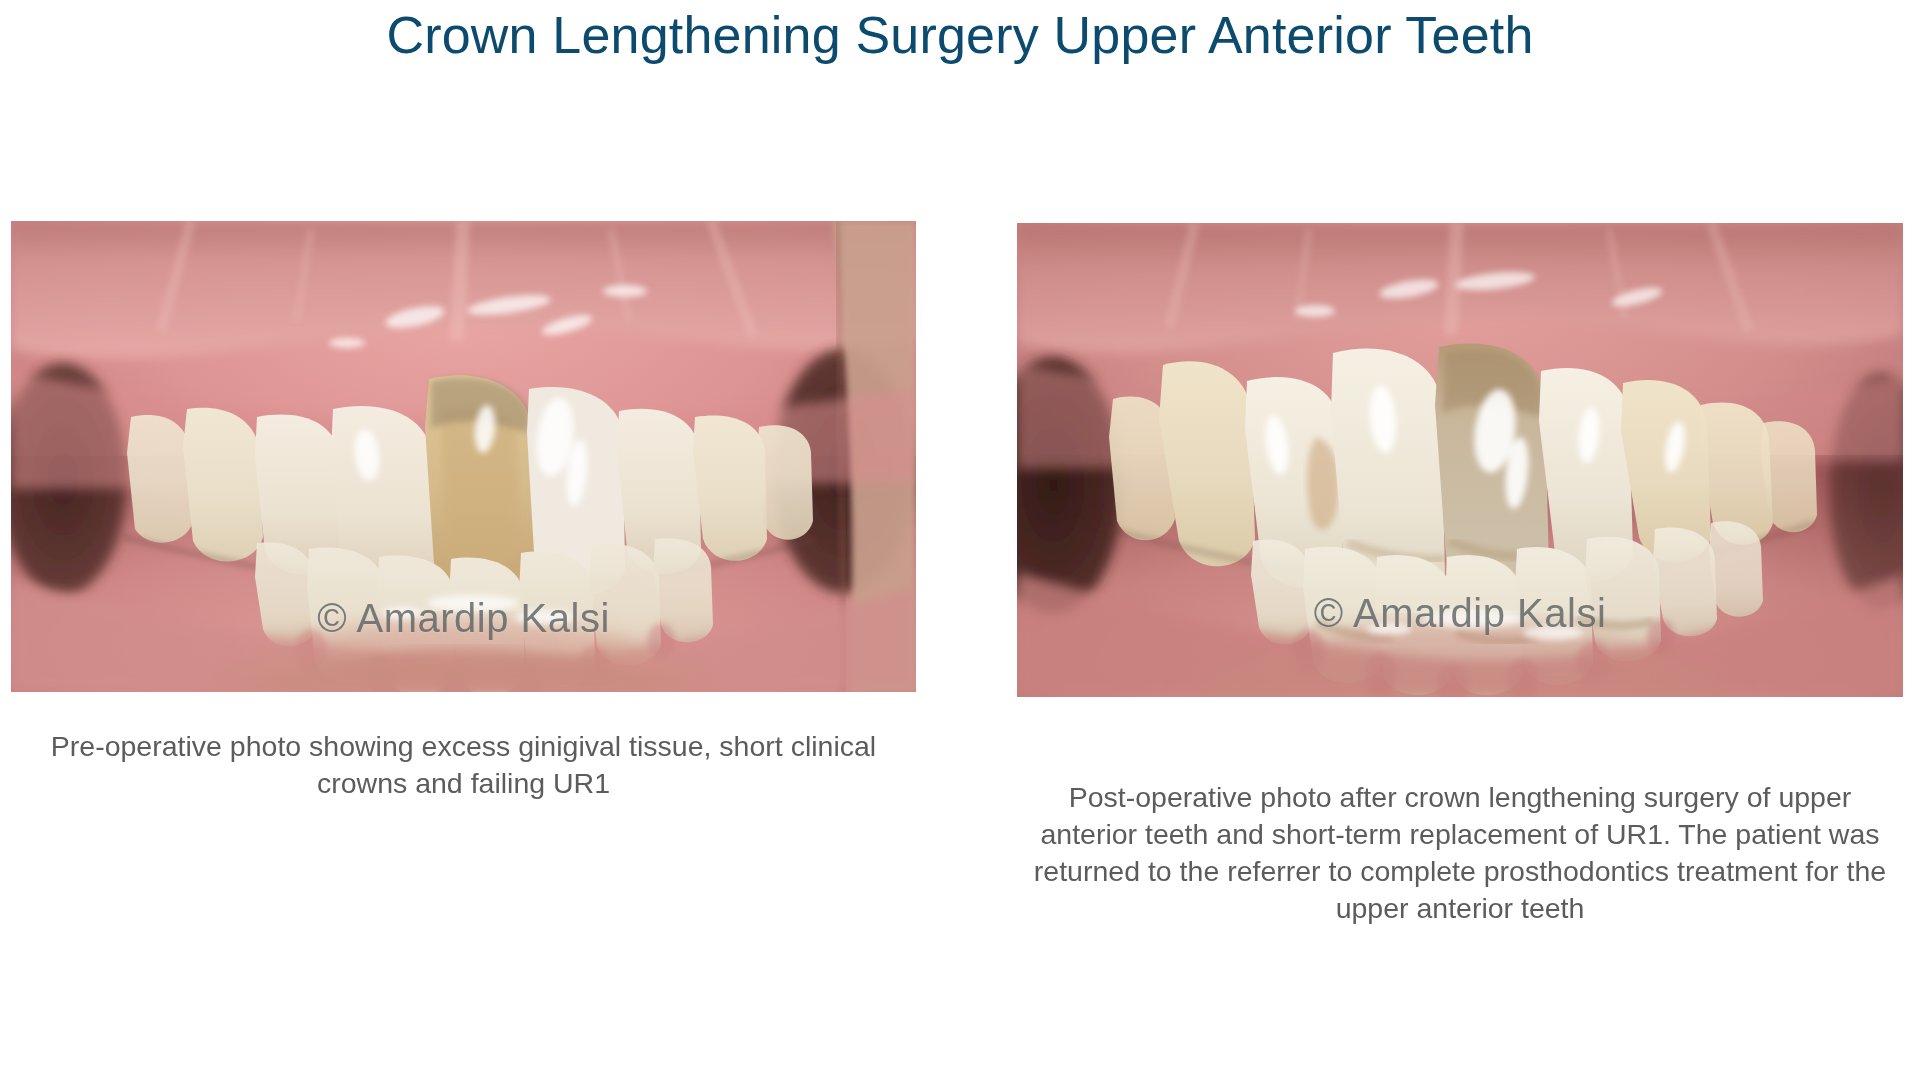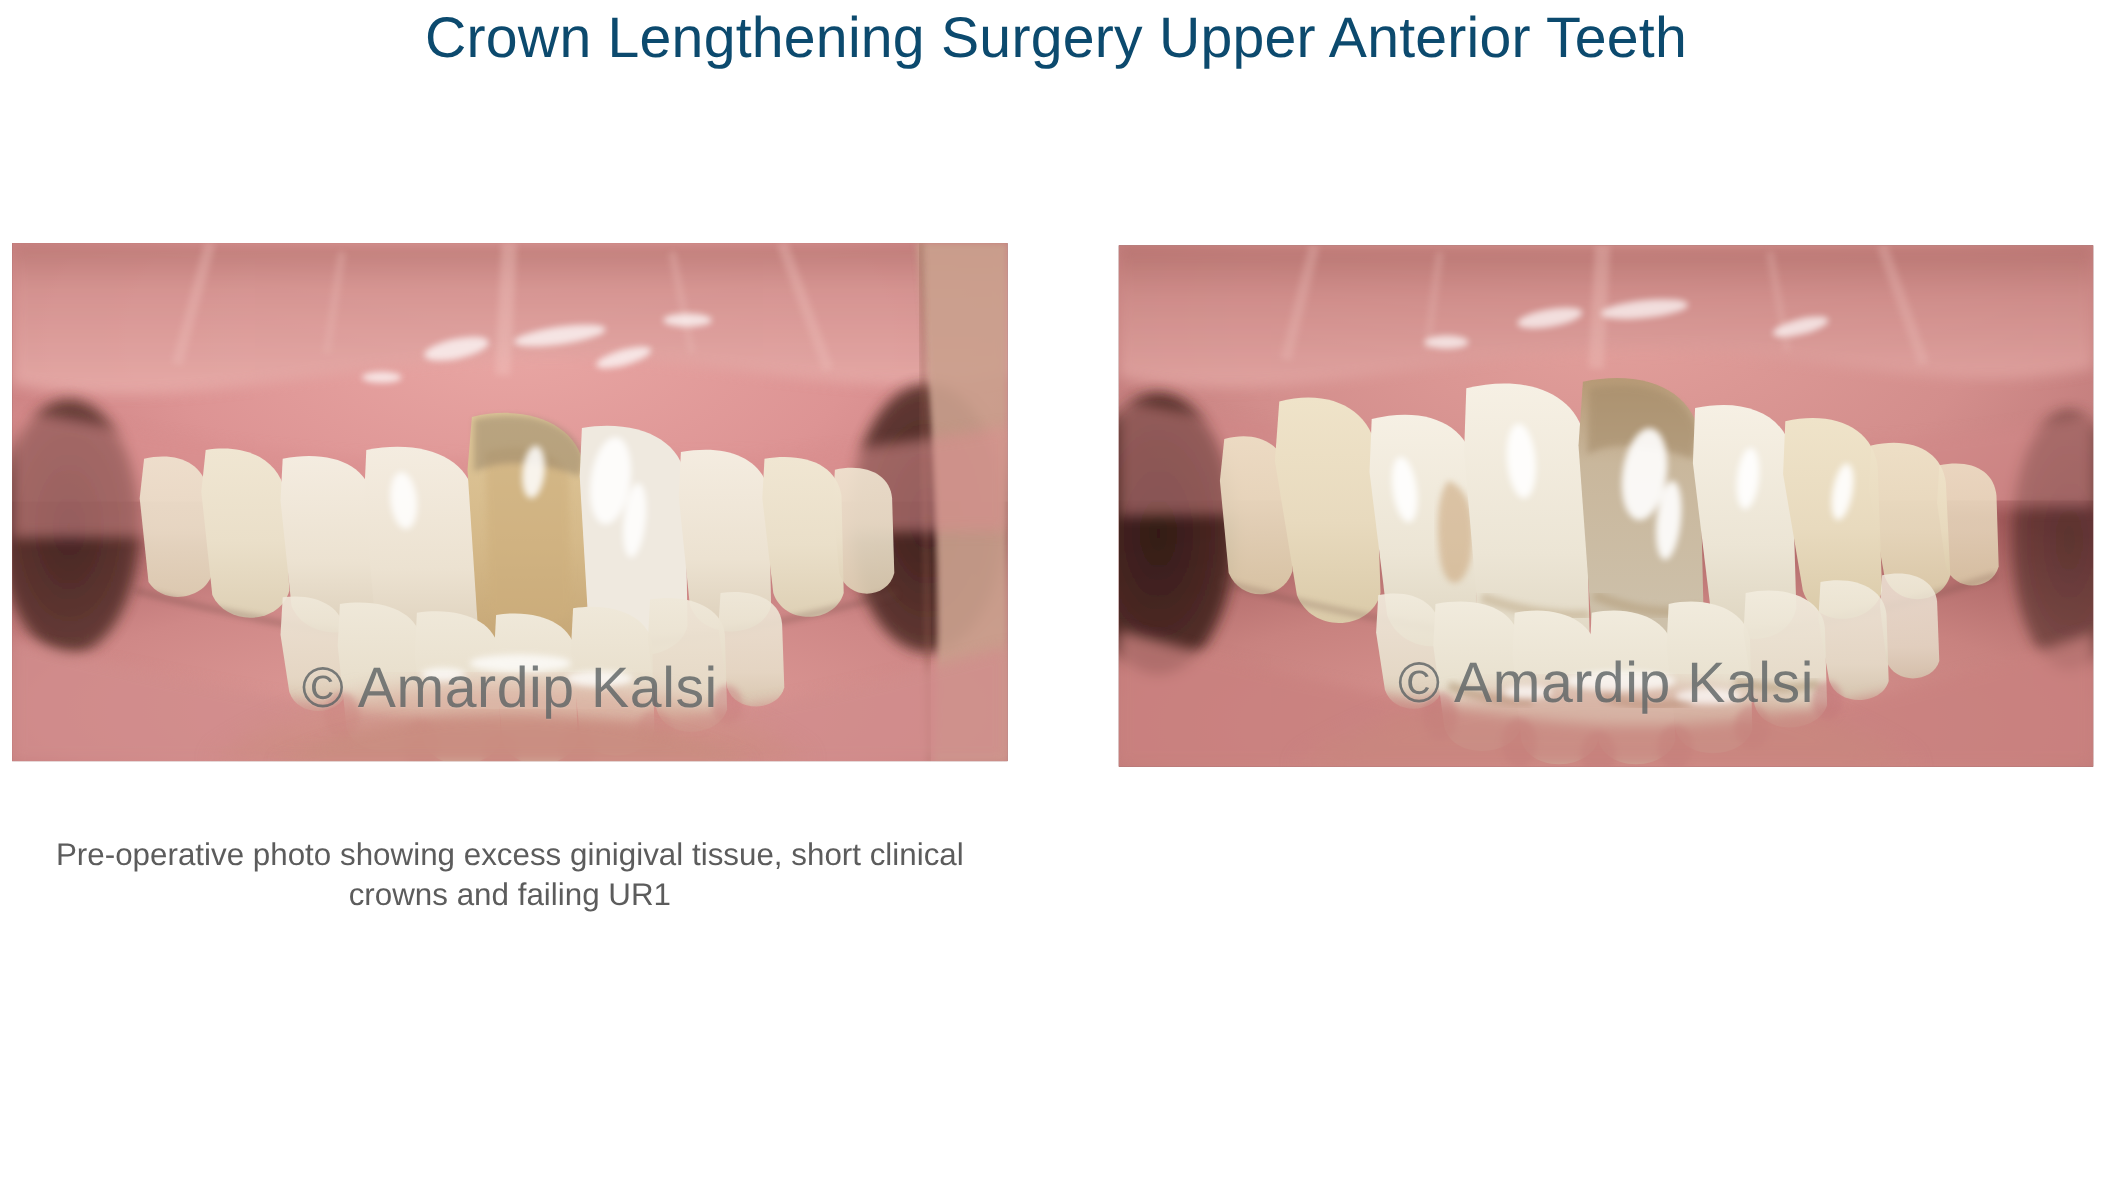--- a/index.html
+++ b/index.html
@@ -54,38 +54,38 @@
     height: 100%;
   }
 
   .watermark {
     position: absolute;
     left: 0;
     width: 100%;
     text-align: center;
     color: #5e6466;
     opacity: 0.82;
-    font-size: 52px;
+    font-size: 40px;
     font-weight: 400;
     letter-spacing: 0.5px;
     pointer-events: none;
     text-shadow: 0 1px 1px rgba(255,255,255,0.12);
   }
   .figure.left  .watermark { top: 375px; }
   .figure.right .watermark { top: 368px; }
 
   .caption {
     margin-top: 0;
     text-align: center;
     font-size: 28.5px;
     line-height: 1.30;
     color: #5c5c5c;
     font-weight: 400;
   }
-  .figure.left  .caption { padding-top: 67px; width: 905px; }
+  .figure.left  .caption { padding-top: 36px; width: 905px; }
   .figure.right .caption { padding-top: 82px; width: 886px; }
 </style>
 </head>
 <body>
 
 <div class="page-title">Crown Lengthening Surgery Upper Anterior Teeth</div>
 
 <div class="figure left">
 
   <div class="photo-frame">
@@ -378,13 +378,14 @@
         <ellipse cx="366" cy="196" rx="13" ry="34" transform="rotate(-5 366 196)"></ellipse>
         <ellipse cx="260" cy="222" rx="11" ry="30" transform="rotate(-8 260 222)"></ellipse>
         <ellipse cx="572" cy="212" rx="10" ry="28" transform="rotate(6 572 212)"></ellipse>
         <ellipse cx="658" cy="224" rx="9" ry="26" transform="rotate(10 658 224)"></ellipse>
       </g>
     </svg>
 
     <div class="watermark">© Amardip Kalsi</div>
   </div>
 
+  <div class="caption">Post-operative photo after crown lengthening surgery of upper anterior teeth and short-term replacement of UR1. The patient was returned to the referrer to complete prosthodontics treatment for the upper anterior teeth</div>
 </div>
 
 </body></html>

